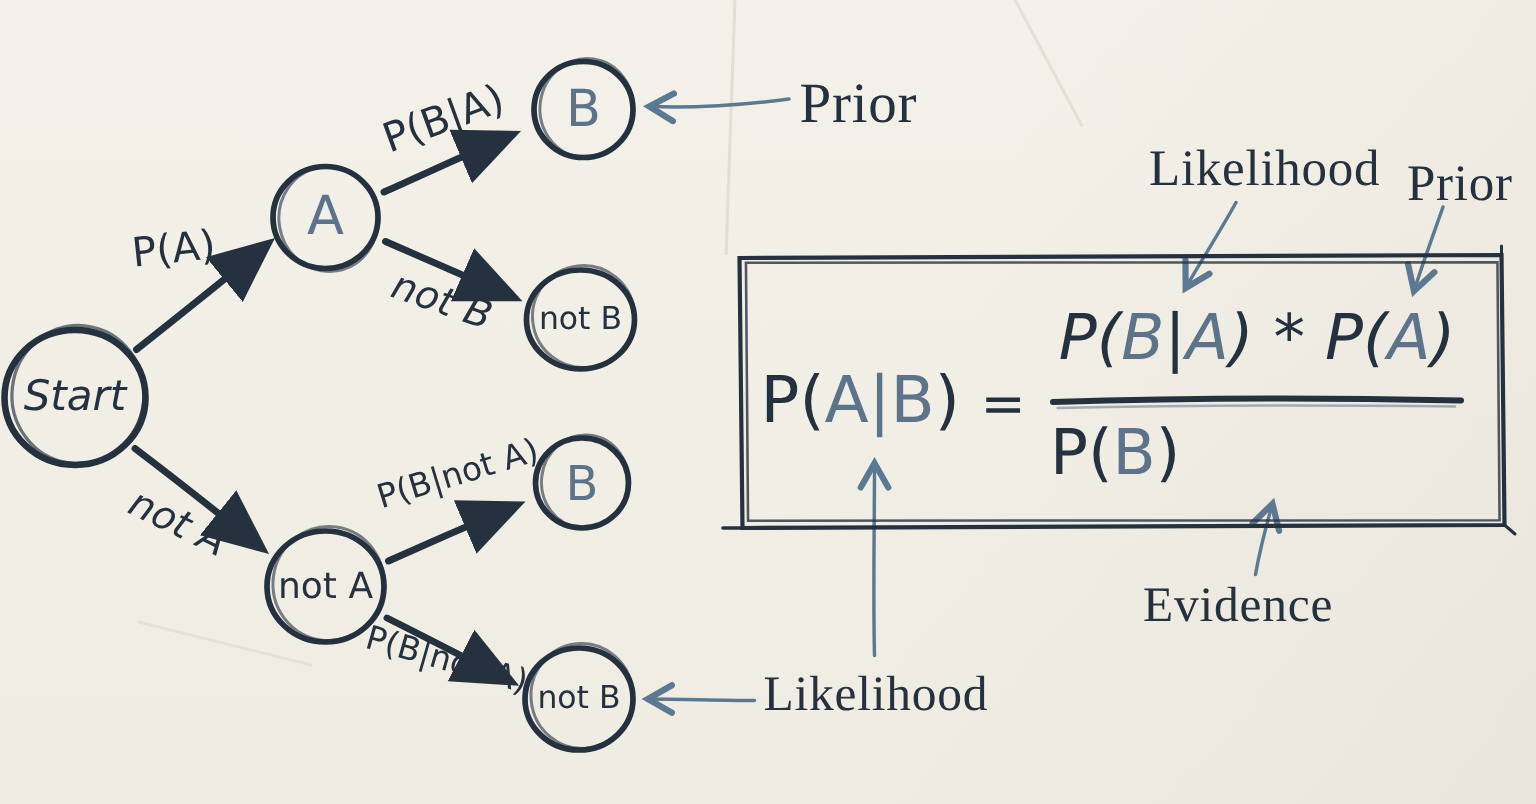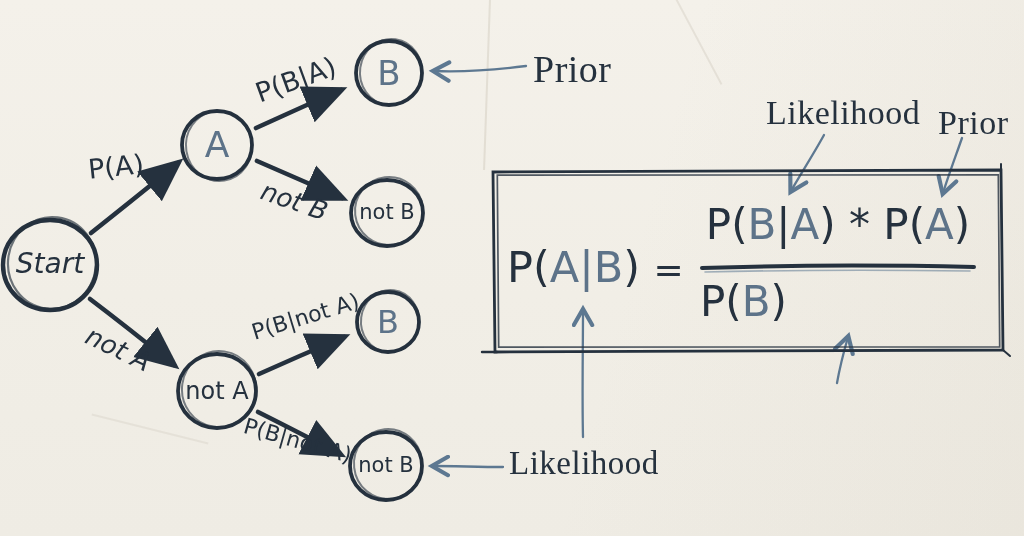--- a/index.html
+++ b/index.html
@@ -130,28 +130,29 @@
   <div class="txt edge-label ink" style="left:88px;top:153px;font-size:27px;transform:rotate(-6deg);">P(A)</div>
   <div class="txt edge-label ink" style="left:254px;top:66px;font-size:27px;transform:rotate(-20deg);">P(B|A)</div>
   <div class="txt edge-label ink" style="left:260px;top:188px;font-size:26px;transform:rotate(19deg);font-style:italic;">not B</div>
   <div class="txt edge-label ink" style="left:84px;top:336px;font-size:26px;transform:rotate(26deg);font-style:italic;">not A</div>
   <div class="txt edge-label ink" style="left:250px;top:306px;font-size:22px;transform:rotate(-17deg);">P(B|not A)</div>
   <div class="txt edge-label ink" style="left:242px;top:430px;font-size:22px;transform:rotate(16deg);">P(B|not A)</div>
 
   <div class="txt anno ink" style="left:533px;top:50px;font-size:38px;">Prior</div>
   <div class="txt anno ink" style="left:766px;top:96px;font-size:34px;">Likelihood</div>
   <div class="txt anno ink" style="left:938px;top:106px;font-size:34px;">Prior</div>
+  <div class="txt anno ink" style="left:762px;top:388px;font-size:33px;">Evidence</div>
   <div class="txt anno ink" style="left:509px;top:447px;font-size:33px;">Likelihood</div>
 
   <div class="txt formula-piece" style="left:507px;top:246px;font-size:43px;">
     <span class="ink">P(</span><span class="blue">A</span><span class="blue">|</span><span class="blue">B</span><span class="ink">)</span>
     <span class="ink" style="font-size:36px;">=</span>
   </div>
 
-  <div class="txt formula-piece" style="left:700px;top:204px;width:276px;text-align:center;font-size:42px;">
+  <div class="txt formula-piece" style="left:700px;top:204px;width:276px;text-align:center;font-size:42px;font-style:italic;">
     <span class="ink">P(</span><span class="blue">B</span><span class="ink">|</span><span class="blue">A</span><span class="ink">)</span><span class="ink"> * </span><span class="ink">P(</span><span class="blue">A</span><span class="ink">)</span>
   </div>
 
   <div class="txt formula-piece" style="left:700px;top:281px;width:276px;text-align:left;font-size:42px;">
     <span class="ink">P(</span><span class="blue">B</span><span class="ink">)</span>
   </div>
 
 </div>
 
 </body></html>

